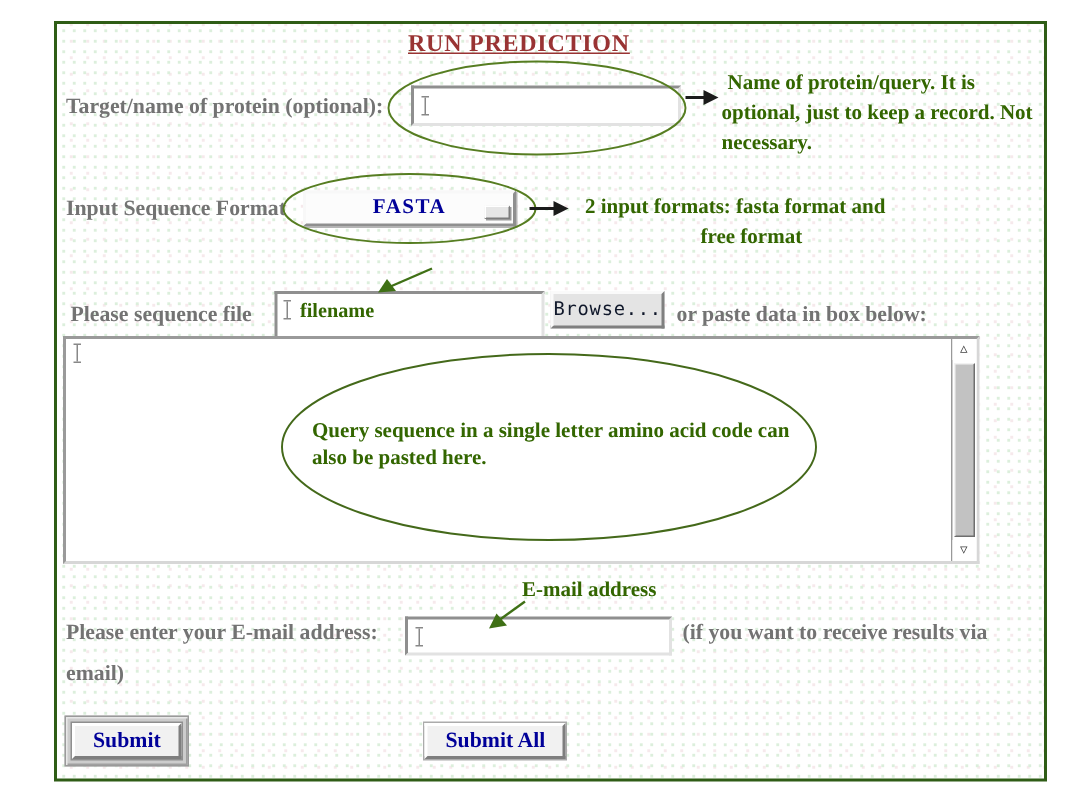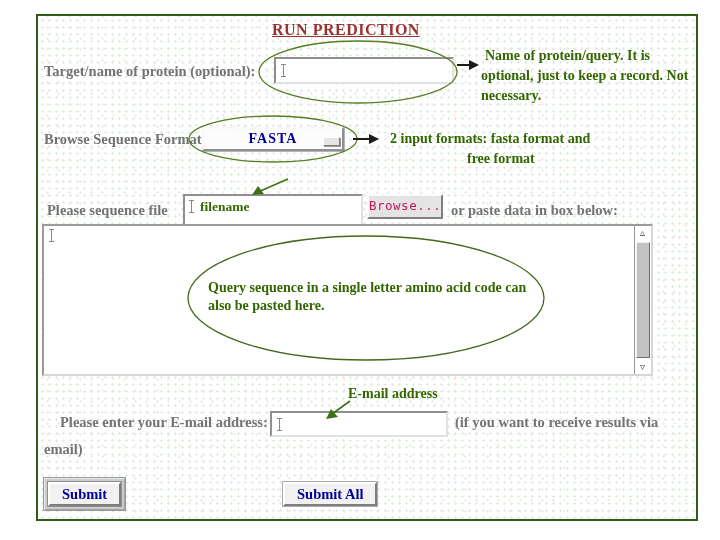--- a/index.html
+++ b/index.html
@@ -26,21 +26,21 @@
   
   .dropdown{position:absolute;left:202px;top:127px;width:142px;height:24px;background:#fcfcfc;
        border:2px solid;border-color:#f8f8f8 #8f8f8f #8f8f8f #f8f8f8;box-sizing:border-box;
        box-shadow:1px 1px 0 #b5b5b5;text-align:center;}
   .dropdown .val{font-weight:bold;font-size:14px;color:#000099;letter-spacing:1px;line-height:20px;}
   .dd-ind{position:absolute;left:119px;top:8px;width:15px;height:7px;background:#e6e6e6;
        border:1px solid;border-color:#ffffff #7d7d7d #7d7d7d #ffffff;box-shadow:1px 1px 0 #999;}
   
   .browse{position:absolute;left:367px;top:194px;width:76px;height:25px;background:#e4e4e4;
        border:2px solid;border-color:#fafafa #808080 #808080 #fafafa;box-sizing:border-box;
-       font-family:"DejaVu Sans Mono","Liberation Mono",monospace;font-size:12.5px;color:#be185d;
+       font-family:"DejaVu Sans Mono","Liberation Mono",monospace;font-size:12.5px;color:#0f172a;
        text-align:center;line-height:20px;letter-spacing:.5px;}
   
   .txtarea{position:absolute;left:42px;top:224px;width:611px;height:152px;background:#ffffff;
        border:2px solid;border-color:#9a9a9a #d7d7d7 #d7d7d7 #9a9a9a;box-sizing:border-box;}
   .sbar{position:absolute;right:0;top:0;bottom:0;width:16px;border-left:1px solid #999;background:#ffffff;}
   .sb-btn{position:absolute;left:0;width:15px;height:14px;background:#ffffff;text-align:center;
        font-family:"DejaVu Sans",sans-serif;font-size:10px;color:#444;line-height:13px;}
   .sb-up{top:0;} .sb-dn{bottom:0;}
   .sb-thumb{position:absolute;left:1px;top:16px;width:12px;height:114px;background:#c2c2c2;
        border:1px solid;border-color:#f2f2f2 #6e6e6e #6e6e6e #f2f2f2;}
@@ -63,21 +63,21 @@
   <div class="abs title" style="left:272px;top:21px;">RUN PREDICTION</div>
 
   <div class="abs lbl" style="left:44px;top:63px;">Target/name of protein (optional):</div>
   <div class="tin" style="left:274px;top:57px;width:180px;height:27px;">
     <span class="caret" style="left:4px;top:5px;"></span>
   </div>
   <div class="abs note" style="left:485px;top:48px;">Name of protein/query. It is</div>
   <div class="abs note" style="left:481px;top:68px;">optional, just to keep a record. Not</div>
   <div class="abs note" style="left:481px;top:88px;">necessary.</div>
 
-  <div class="abs lbl" style="left:44px;top:131px;">Browse Sequence Format</div>
+  <div class="abs lbl" style="left:44px;top:131px;">Input Sequence Format</div>
   <div class="dropdown">
     <span class="val">FASTA</span>
     <span class="dd-ind"></span>
   </div>
   <div class="abs note" style="left:390px;top:131px;">2 input formats: fasta format and</div>
   <div class="abs note" style="left:467px;top:151px;">free format</div>
 
   <div class="abs lbl" style="left:47px;top:202px;">Please sequence file</div>
   <div class="tin" style="left:183px;top:194px;width:180px;height:43px;">
     <span class="caret" style="left:3px;top:4px;"></span>
@@ -91,21 +91,21 @@
     <div class="sbar">
       <div class="sb-btn sb-up">▵</div>
       <div class="sb-thumb"></div>
       <div class="sb-btn sb-dn">▿</div>
     </div>
   </div>
   <div class="abs note" style="left:208px;top:298px;">also be pasted here.</div>
   <div class="abs note" style="left:208px;top:280px;">Query sequence in a single letter amino acid code can</div>
 
   <div class="abs note" style="left:348px;top:386px;">E-mail address</div>
-  <div class="abs lbl" style="left:44px;top:414px;margin-left:16px;">Please enter your E-mail address:</div>
+  <div class="abs lbl" style="left:44px;top:414px;">Please enter your E-mail address:</div>
   <div class="tin" style="left:270px;top:411px;width:178px;height:26px;">
     <span class="caret" style="left:4px;top:5px;"></span>
   </div>
   <div class="abs lbl" style="left:455px;top:414px;">(if you want to receive results via</div>
   <div class="abs lbl" style="left:44px;top:441px;">email)</div>
 
   <div class="submit-outer">
     <button class="btn">Submit</button>
   </div>
   <button class="btn clear-btn">Submit All</button>

